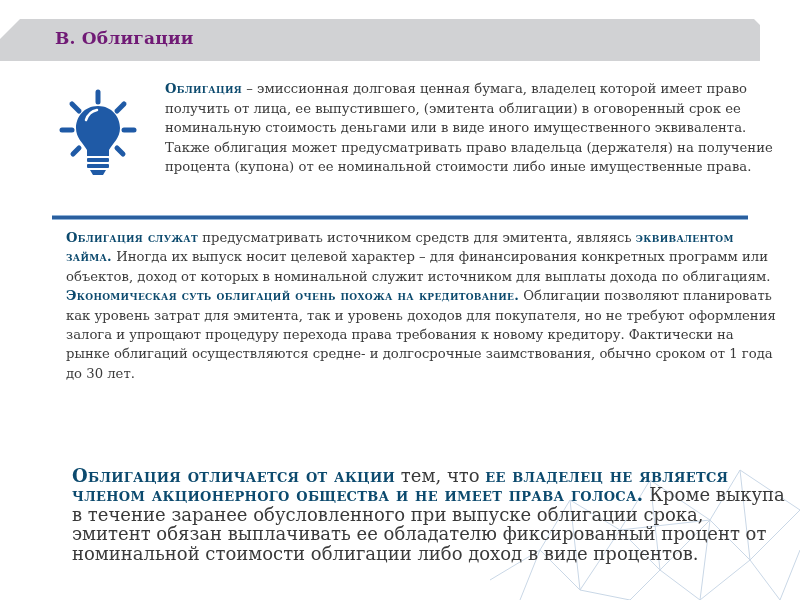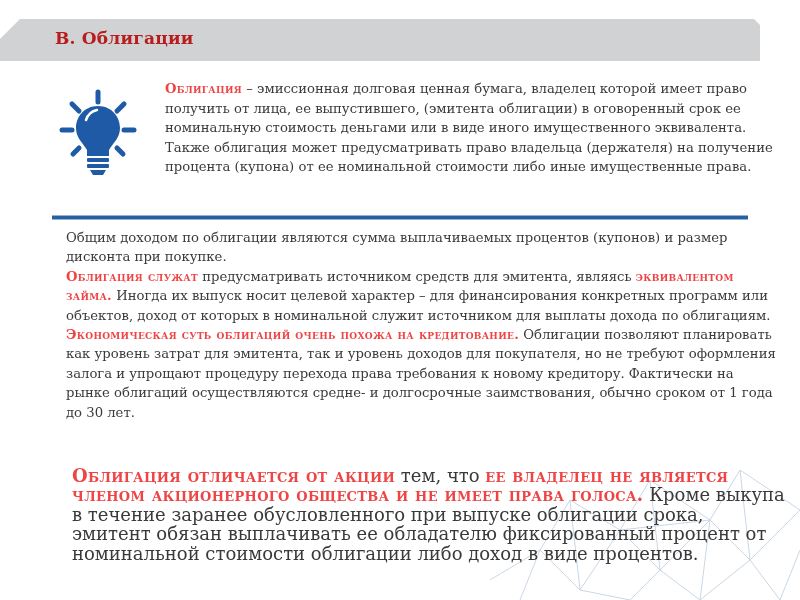--- a/index.html
+++ b/index.html
@@ -10,42 +10,42 @@
       color: #3a3a3a;
     }
     .header-band {
       position: absolute; left: 0; top: 19px; width: 760px; height: 42px;
       background: #d1d2d4;
       clip-path: polygon(20px 0, 754px 0, 760px 6px, 760px 42px, 18px 42px, 0 60px, 0 20px);
     }
     .page-title {
       position: absolute; left: 55px; top: 28px;
       font-family: "DejaVu Serif", serif; font-weight: bold;
-      font-size: 17px; color: #b91c1c; letter-spacing: 0.2px;
+      font-size: 17px; color: #701a75; letter-spacing: 0.2px;
     }
     .bulb {
       position: absolute; left: 58px; top: 88px; width: 80px; height: 90px;
     }
     .intro {
       position: absolute; left: 165px; top: 79px; width: 610px;
       font-size: 13.2px; line-height: 19.5px; color: #3a3a3a;
     }
     .divider {
       position: absolute; left: 52px; top: 216px; width: 696px; height: 3px;
       background: #2a5f9e; box-shadow: 0 1px 0 #8fb2d8, 0 -1px 0 #8fb2d8;
     }
     .body-text {
       position: absolute; left: 66px; top: 228px; width: 715px;
       font-size: 13.2px; line-height: 19.4px; color: #3a3a3a;
     }
     .para2 {
       position: absolute; left: 72px; top: 466px; width: 715px;
       font-size: 18px; line-height: 19.4px; color: #3a3a3a;
     }
-    .sc { font-weight: bold; font-variant: small-caps; letter-spacing: 0.3px; color: #ef4444; }
+    .sc { font-weight: bold; font-variant: small-caps; letter-spacing: 0.3px; color: #0c4a6e; }
     .net {
       position: absolute; right: 0; bottom: 0; width: 320px; height: 140px;
     }
     p { margin: 0; }
   </style>
 </head>
 <body>
 
 <div class="header-band"></div>
 <div class="page-title">В. Облигации</div>
@@ -82,21 +82,20 @@
     <line x1="170" y1="20" x2="180" y2="110"></line>
     <line x1="260" y1="10" x2="270" y2="100"></line>
     <line x1="140" y1="70" x2="230" y2="60"></line>
     <line x1="230" y1="60" x2="220" y2="140"></line>
     <line x1="300" y1="140" x2="320" y2="90"></line>
     <line x1="40" y1="140" x2="60" y2="90"></line>
   </g>
 </svg>
 
 <div class="body-text">
-  <p>Общим доходом по облигации являются сумма выплачиваемых процентов (купонов) и размер дисконта при покупке.</p>
   <p>
     <span class="sc">Облигация служат</span><span> предусматривать источником средств для эмитента, являясь </span><span class="sc">эквивалентом займа.</span><span> Иногда их выпуск носит целевой характер – для финансирования конкретных программ или объектов, доход от которых в номинальной служит источником для выплаты дохода по облигациям.</span>
   </p>
   <p>
     <span class="sc">Экономическая суть облигаций очень похожа на кредитование.</span><span> Облигации позволяют планировать как уровень затрат для эмитента, так и уровень доходов для покупателя, но не требуют оформления залога и упрощают процедуру перехода права требования к новому кредитору. Фактически на рынке облигаций осуществляются средне- и долгосрочные заимствования, обычно сроком от 1 года до 30 лет.</span>
   </p>
 </div>
 
 <div class="para2">
   <span class="sc">Облигация отличается от акции</span><span> тем, что </span><span class="sc">ее владелец не является членом акционерного общества и не имеет права голоса.</span><span> Кроме выкупа в течение заранее обусловленного при выпуске облигации срока, эмитент обязан выплачивать ее обладателю фиксированный процент от номинальной стоимости облигации либо доход в виде процентов.</span>

